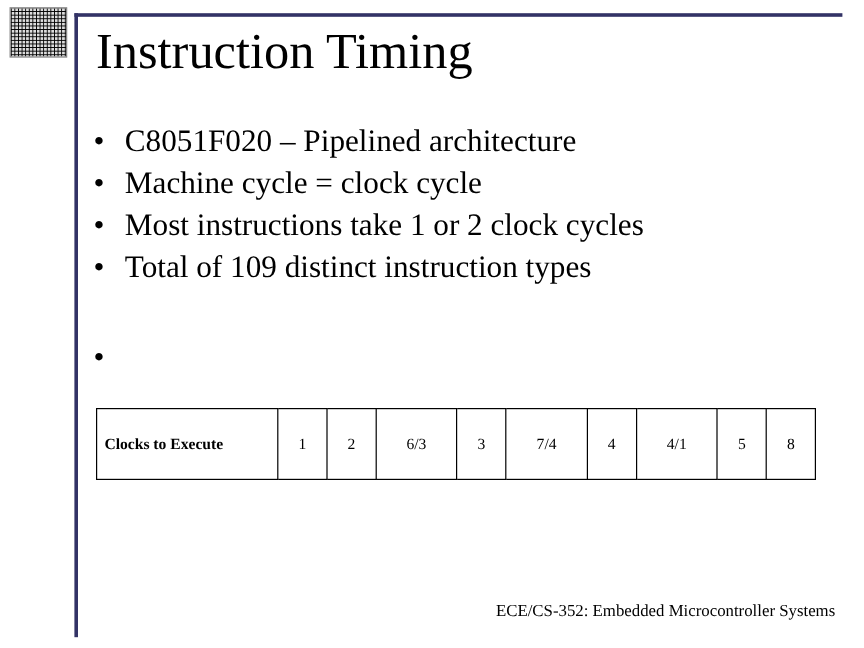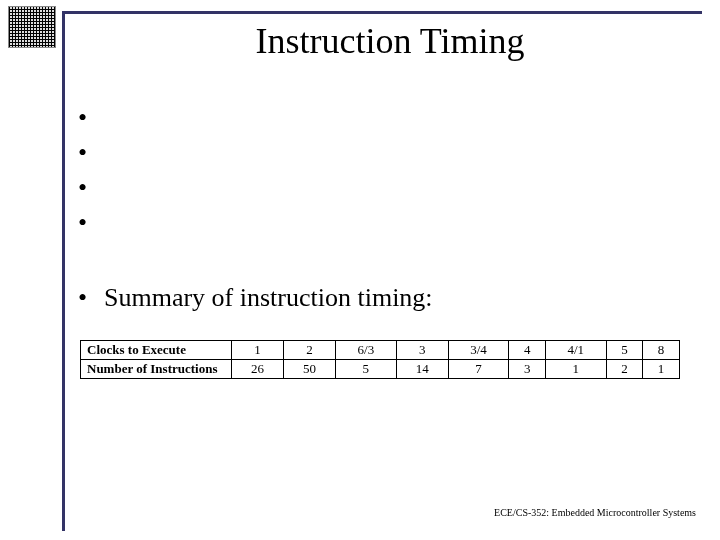--- a/index.html
+++ b/index.html
@@ -39,22 +39,22 @@
     background:
       linear-gradient(90deg,#000 1px,transparent 1px) 0 0/3px 100%,
       linear-gradient(0deg,#000 1px,transparent 1px) 0 0/100% 3px,
       #ddd;
   }
   .title {
     position: absolute;
     top: 20px;
     left: 80px;
     right: 20px;
-    text-align: center;
-    font-size: 36px;
+    text-align: left;
+    font-size: 42px;
   }
   .bullets1 {
     position: absolute;
     top: 100px;
     left: 78px;
     right: 30px;
   }
   .bullets2 {
     position: absolute;
     top: 280px;
@@ -78,91 +78,82 @@
   }
   table {
     border-collapse: collapse;
     width: 100%;
     font-family: "Times New Roman", Times, serif;
   }
   th, td {
     border: 1px solid #000;
     text-align: center;
     font-size: 13px;
-    padding: 1px 4px;
+    padding: 21px 4px;
     white-space: nowrap;
   }
   th.rowhdr {
     text-align: left;
     font-weight: bold;
     padding-left: 6px;
     width: 140px;
   }
   .footer {
     position: absolute;
     right: 24px;
     bottom: 22px;
-    font-size: 10px;
+    font-size: 14px;
   }
 </style>
 </head>
 <body>
 
 <div class="hline"></div>
 <div class="vline"></div>
 <div class="logo"></div>
 
 <div class="title">Instruction Timing</div>
 
 <div class="bullets1">
   <div class="bul">
     <span class="dot">•</span>
+    <span>C8051F020 – Pipelined architecture</span>
   </div>
   <div class="bul">
     <span class="dot">•</span>
+    <span>Machine cycle = clock cycle</span>
   </div>
   <div class="bul">
     <span class="dot">•</span>
+    <span>Most instructions take 1 or 2 clock cycles</span>
   </div>
   <div class="bul">
     <span class="dot">•</span>
+    <span>Total of 109 distinct instruction types</span>
   </div>
 </div>
 
 <div class="bullets2">
   <div class="bul">
     <span class="dot">•</span>
-    <span>Summary of instruction timing:</span>
   </div>
 </div>
 
 <div class="tablewrap">
   <table>
     <tbody>
         <tr>
       <th class="rowhdr">Clocks to Execute</th>
       <td>1</td>
       <td>2</td>
       <td>6/3</td>
       <td>3</td>
-      <td>3/4</td>
+      <td>7/4</td>
       <td>4</td>
       <td>4/1</td>
       <td>5</td>
       <td>8</td>
-    </tr>
-    <tr>
-      <th class="rowhdr">Number of Instructions</th>
-      <td>26</td>
-      <td>50</td>
-      <td>5</td>
-      <td>14</td>
-      <td>7</td>
-      <td>3</td>
-      <td>1</td>
-      <td>2</td>
-      <td>1</td>
     </tr>
   </tbody>
     </table>
 </div>
 
 <div class="footer">ECE/CS-352: Embedded Microcontroller Systems</div>
 
 </body></html>

